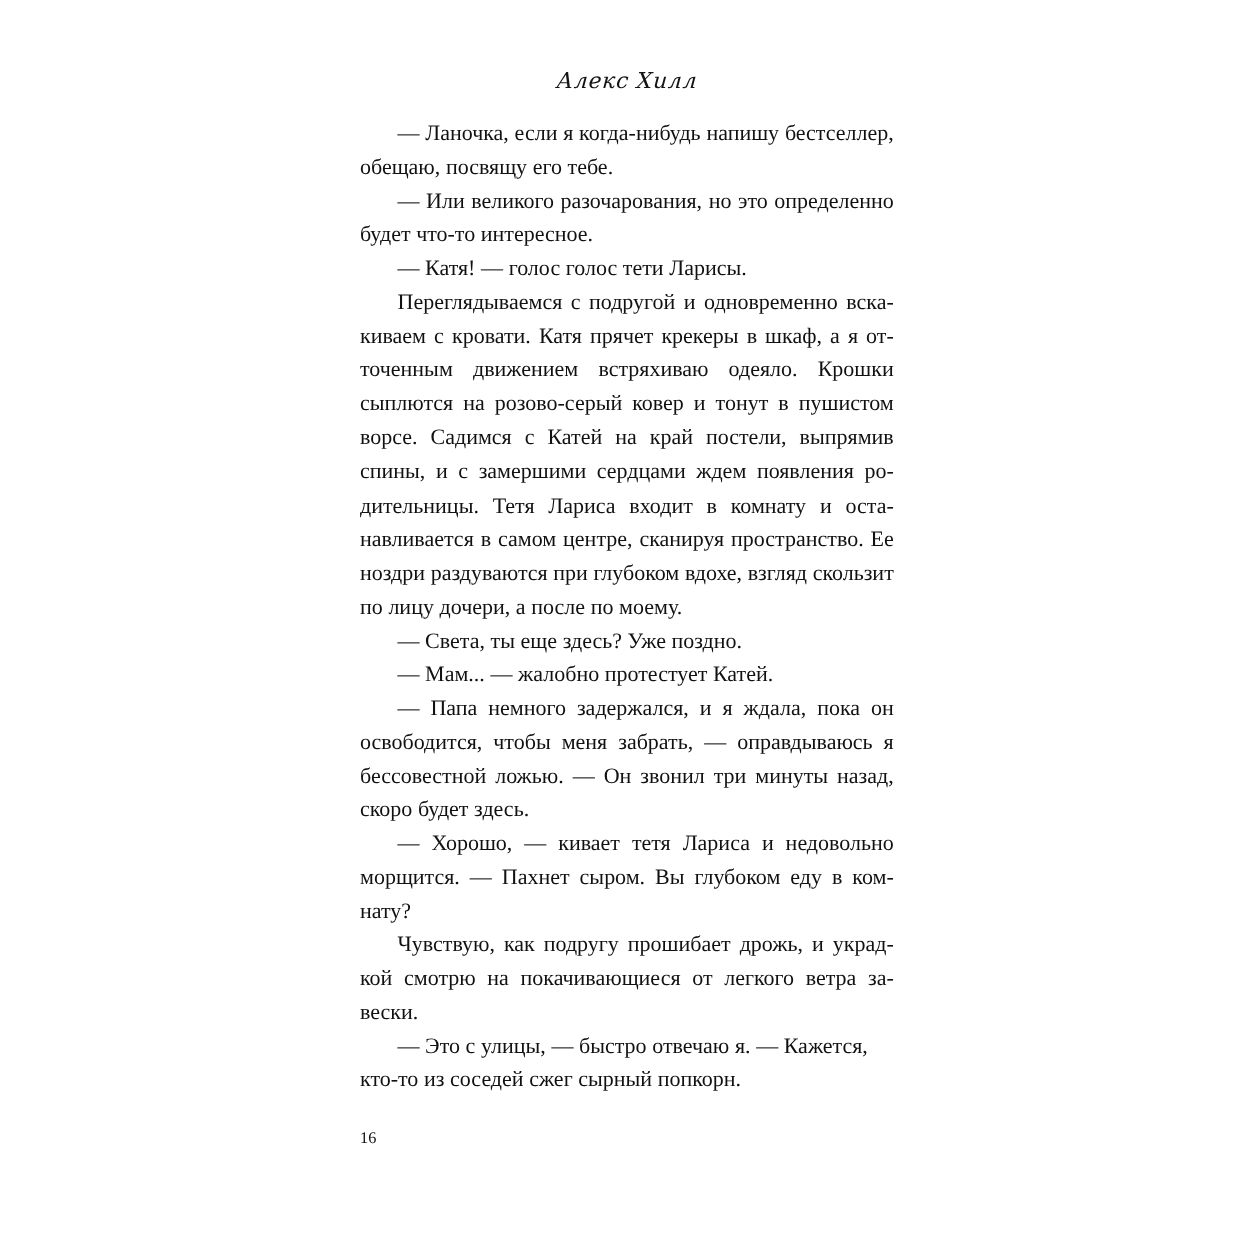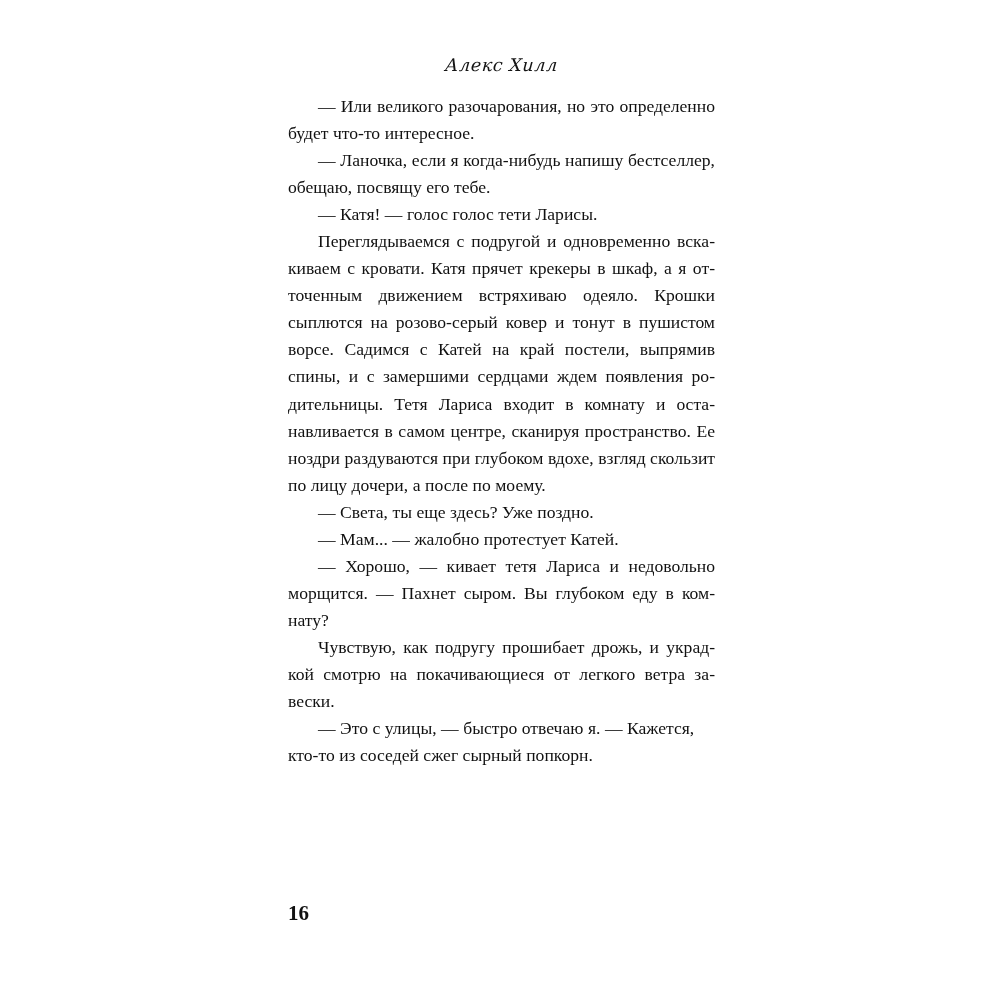--- a/index.html
+++ b/index.html
@@ -63,40 +63,41 @@
   .para:last-of-type {
     text-align: left;
   }
 
   
   .folio {
     position: absolute;
     left: 288px;
     top: 903px;
     font-family: "Liberation Serif", "DejaVu Serif", serif;
-    font-weight: bold;
-    font-size: 21px;
+    font-weight: normal;
+    font-size: 13px;
     color: #111111;
     line-height: 1;
   }
 </style>
 </head>
 <body>
 
 <div class="page">
 
   <div class="running-head">Алекс Хилл</div>
 
   <div class="text-column">
+    <p class="para">— Ланочка, если я когда-нибудь напишу бестсел­лер, обещаю, посвящу его тебе.</p>
     <p class="para">— Или великого разочарования, но это определен­но будет что-то интересное.</p>
-    <p class="para">— Ланочка, если я когда-нибудь напишу бестсел­лер, обещаю, посвящу его тебе.</p>
     <p class="para">— Катя! — голос голос тети Ларисы.</p>
     <p class="para">Переглядываемся с подругой и одновременно вска­киваем с кровати. Катя прячет крекеры в шкаф, а я от­точенным движением встряхиваю одеяло. Крошки сыплются на розово-серый ковер и тонут в пушистом ворсе. Садимся с Катей на край постели, выпрямив спины, и с замершими сердцами ждем появления ро­дительницы. Тетя Лариса входит в комнату и оста­навливается в самом центре, сканируя пространство. Ее ноздри раздуваются при глубоком вдохе, взгляд скользит по лицу дочери, а после по моему.</p>
     <p class="para">— Света, ты еще здесь? Уже поздно.</p>
     <p class="para">— Мам... — жалобно протестует Катей.</p>
+    <p class="para">— Папа немного задержался, и я ждала, пока он освободится, чтобы меня забрать, — оправдываюсь я бессовестной ложью. — Он звонил три минуты на­зад, скоро будет здесь.</p>
     <p class="para">— Хорошо, — кивает тетя Лариса и недовольно морщится. — Пахнет сыром. Вы глубоком еду в ком­нату?</p>
     <p class="para">Чувствую, как подругу прошибает дрожь, и украд­кой смотрю на покачивающиеся от легкого ветра за­вески.</p>
     <p class="para">— Это с улицы, — быстро отвечаю я. — Кажется, кто-то из соседей сжег сырный попкорн.</p>
   </div>
 
   <div class="folio">16</div>
 
 </div>
 
 </body></html>

